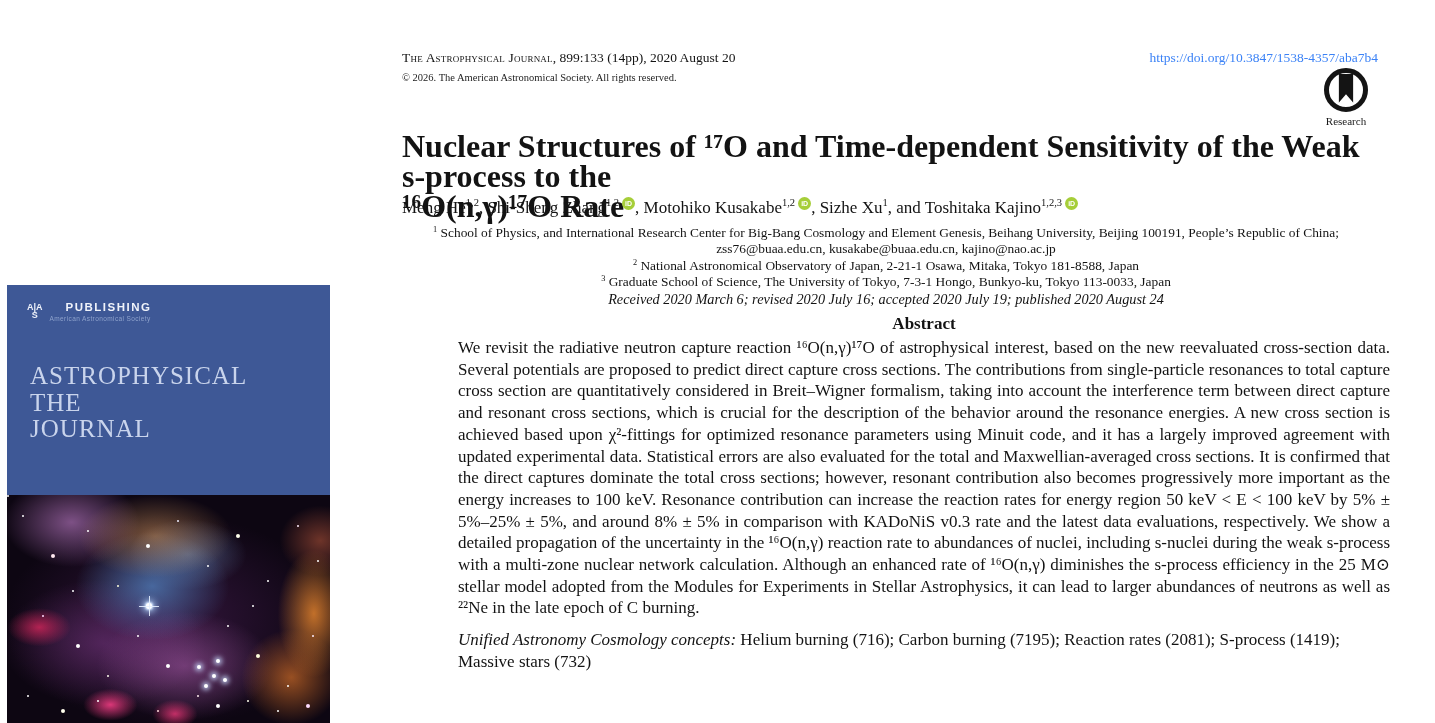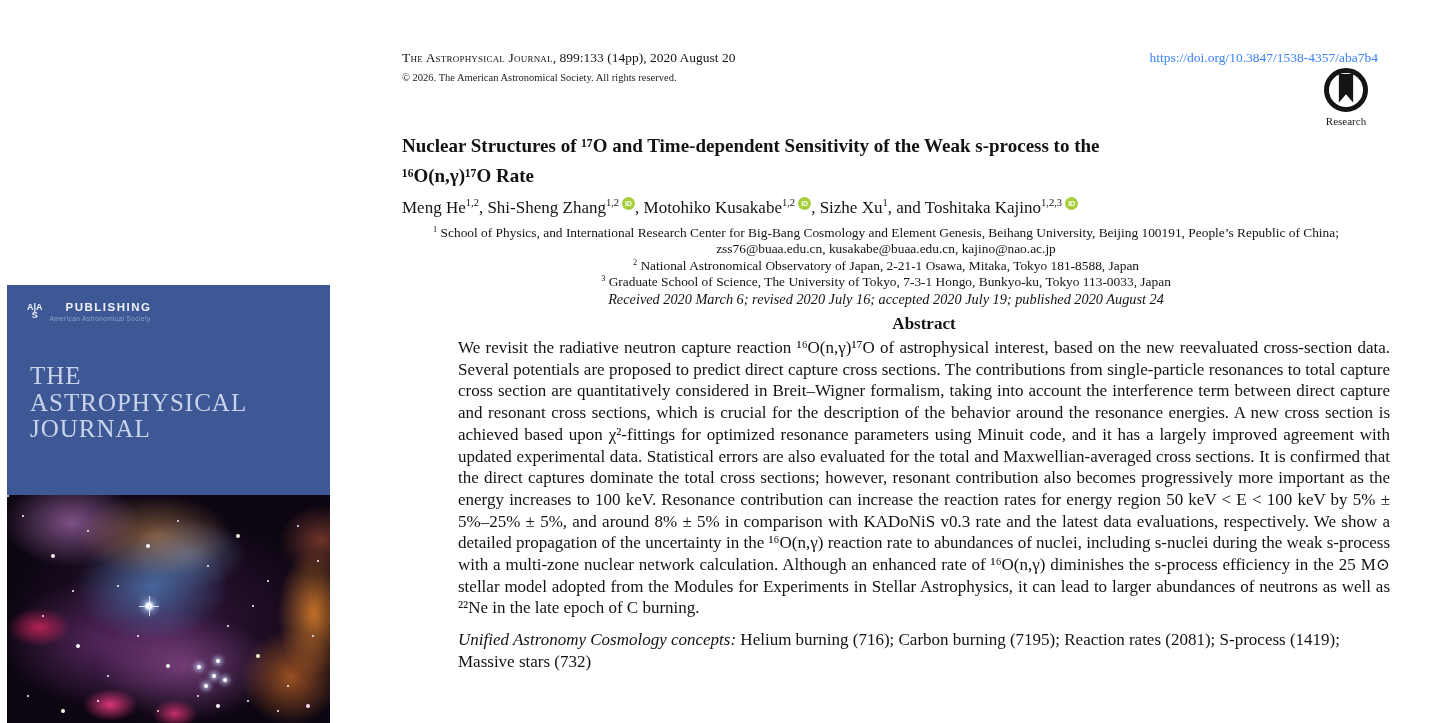--- a/index.html
+++ b/index.html
@@ -77,21 +77,21 @@
   .copyright{position:absolute;top:72px;left:0;font-size:10.5px;color:#222;}
 
   .crossmark{position:absolute;top:68px;left:908px;width:72px;text-align:center;cursor:pointer;}
   .cm-circle{margin:0 auto;width:34px;height:34px;border:5px solid #141414;border-radius:50%;position:relative;}
   .cm-bookmark{
     position:absolute;left:50%;top:1px;transform:translateX(-50%);
     width:15px;height:29px;background:#141414;
     clip-path:polygon(0 0,100% 0,100% 100%,50% 70%,0 100%);
   }
   .cm-label{font-size:11px;margin-top:3px;color:#1a1a1a;}
-  .title{position:absolute;top:131px;left:0;width:968px;font-size:19px;font-weight:bold;line-height:30px;}
+  .title{position:absolute;top:131px;left:0;width:968px;font-size:32px;font-weight:bold;line-height:30px;}
   .authors{position:absolute;top:197px;left:0;width:968px;font-size:17px;}
   .sep{white-space:pre;}
   .orcid{
     display:inline-block;width:13px;height:13px;border-radius:50%;background:#a6ce39;
     color:#fff;font-size:7px;line-height:13px;text-align:center;
     font-family:"Liberation Sans",sans-serif;font-weight:bold;
     vertical-align:super;margin-left:3px;cursor:pointer;
   }
   .affils{position:absolute;top:225px;left:0;width:968px;font-size:13.4px;line-height:16.4px;text-align:center;}
   .history{position:absolute;top:291px;left:0;width:968px;font-size:14.3px;font-style:italic;text-align:center;}
@@ -110,22 +110,22 @@
     <div class="aas-mark">
       <div>A|A</div>
       <div>S</div>
     </div>
     <div class="brand-text">
       <div class="brand-name">PUBLISHING</div>
       <div class="brand-sub">American Astronomical Society</div>
     </div>
   </div>
   <div class="cover-title">
+    <div>ASTROPHYSICAL</div>
     <div>THE</div>
-    <div>ASTROPHYSICAL</div>
     <div>JOURNAL</div>
   </div>
   <div class="nebula">
     <div class="stars"></div>
     <div class="big-star"></div>
     <div class="cstar" style="left:190px;top:170px;"></div>
     <div class="cstar" style="left:205px;top:179px;"></div>
     <div class="cstar" style="left:197px;top:189px;"></div>
     <div class="cstar" style="left:216px;top:183px;"></div>
     <div class="cstar" style="left:209px;top:164px;"></div>

